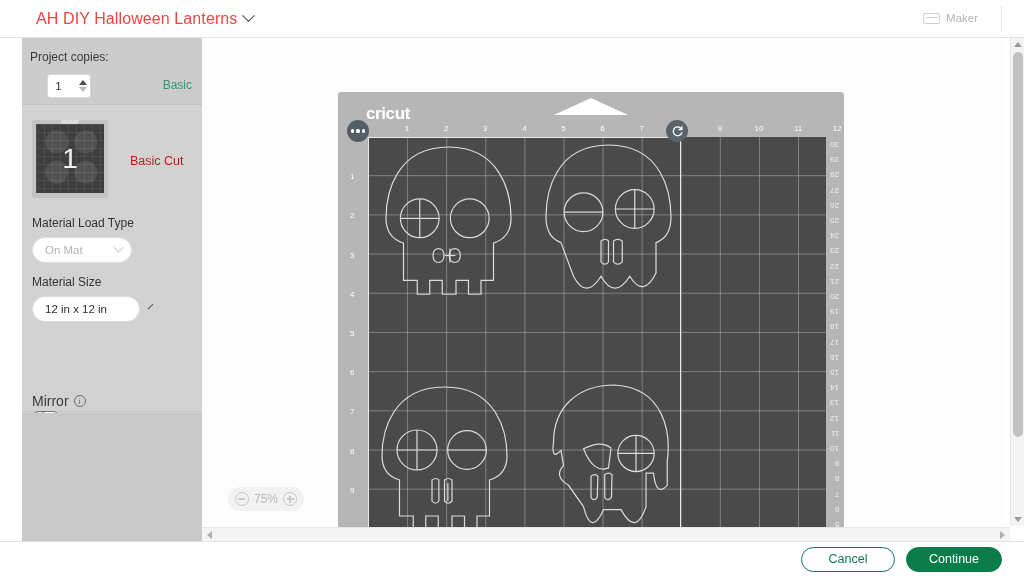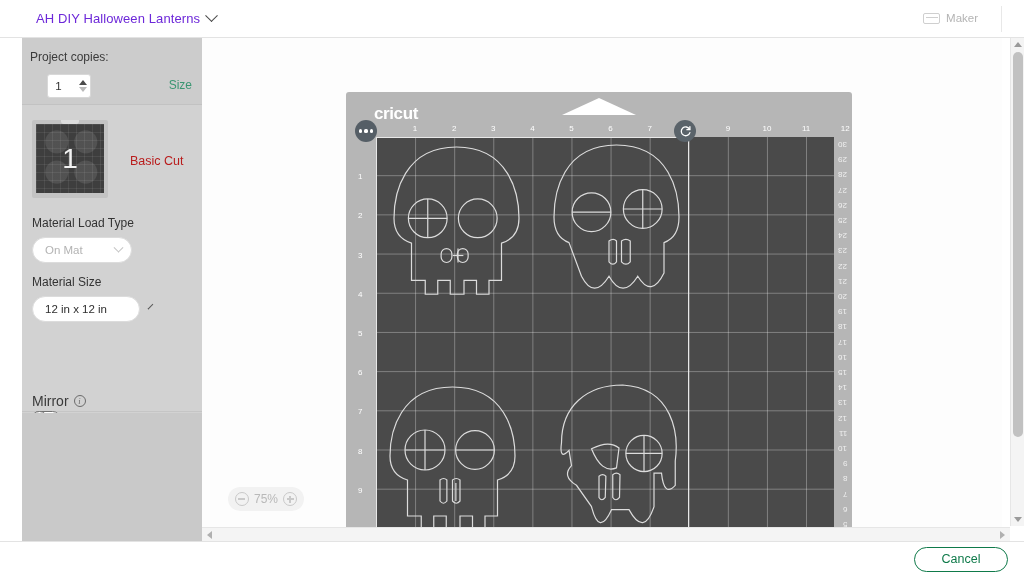--- a/index.html
+++ b/index.html
@@ -17,21 +17,21 @@
     position: absolute; left: 0; top: 0; width: 1024px; height: 38px;
     background: #ffffff;
     border-bottom: 1px solid #e3e3e3;
     display: flex; align-items: center;
   }
   .project-title-wrap {
     display: flex; align-items: center; gap: 7px;
     margin-left: 36px; cursor: pointer;
   }
   .project-title {
-    font-size: 13px; color: #6d28d9; font-weight: 400; letter-spacing: .1px;
+    font-size: 16px; color: #ef4444; font-weight: 400; letter-spacing: .1px;
     white-space: nowrap;
   }
   .chevron-dn {
     width: 9px; height: 9px; border-right: 1.4px solid #4a4a4a;
     border-bottom: 1.4px solid #4a4a4a; transform: rotate(45deg) translate(-2px,-2px);
   }
   .machine-tag {
     position: absolute; right: 46px; top: 12px;
     display: flex; align-items: center; gap: 6px;
   }
@@ -153,21 +153,21 @@
   }
 
   
   .canvas {
     position:absolute; left:202px; top:38px; width:800px; height:503px;
     background:#fdfdfd;
     overflow:hidden;
   }
 
   .mat {
-    position:absolute; left:144px; top:54px; width:506px; height:440px;
+    position:absolute; left:136px; top:54px; width:506px; height:440px;
     background:#b6b6b6;
     border-radius:3px;
   }
   .cricut-logo {
     position:absolute; left:28px; top:12px;
     font-size:17px; color:#ffffff; font-weight:700; letter-spacing:-.4px;
   }
   .mat-tab {
     position:absolute; left:50%; top:6px; transform:translateX(-50%);
     width:0;height:0;border-left:37px solid transparent;border-right:37px solid transparent;
@@ -259,21 +259,21 @@
     width:0;height:0;border-top:4px solid transparent;border-bottom:4px solid transparent;
   }
   .sb-left { left:5px; border-right:5px solid #b0b0b0; }
   .sb-right { right:5px; border-left:5px solid #b0b0b0; }
 
   
   .footer {
     position:absolute; left:0; bottom:0; width:1024px; height:35px;
     background:#ffffff; border-top:1px solid #e3e3e3;
     display:flex; align-items:center; justify-content:flex-end; gap:11px;
-    padding-right: 16px;
+    padding-right: 22px;
   }
   .btn {
     height:25px; border-radius:13px; font-size:12.5px;
     display:flex; align-items:center; justify-content:center; cursor:pointer;
   }
   .btn-cancel { width:94px; background:#fff; border:1px solid #0f7a4a; color:#0f7a4a; }
   .btn-continue { width:96px; background:#0a7c49; color:#fff; border:1px solid #0a7c49; }
 </style>
 </head>
 <body>
@@ -300,21 +300,21 @@
       <div class="copies-row">
         <span class="copies-label">Project copies:</span>
         <div class="stepper">
           <span class="stepper-val">1</span>
           <span class="stepper-arrows">
             <i class="arr-up"></i>
             <i class="arr-dn"></i>
           </span>
         </div>
       </div>
-      <span class="apply-link">Size</span>
+      <span class="apply-link">Basic</span>
     </div>
 
     <div class="mat-card">
       <div class="mat-thumb">
         <div class="mat-thumb-tab"></div>
         <div class="mat-thumb-inner">
           <span class="mat-thumb-num">1</span>
         </div>
       </div>
       <span class="mat-type-label">Basic Cut</span>
@@ -526,15 +526,16 @@
     <div class="thumb"></div>
     <span class="sb-arrow sb-dn"></span>
   </div>
   <div class="scroll-h">
     <span class="sb-left"></span>
     <span class="sb-right"></span>
   </div>
 
   <div class="footer">
     <div class="btn btn-cancel">Cancel</div>
+    <div class="btn btn-continue">Continue</div>
   </div>
 
 </div>
 
 </body></html>

